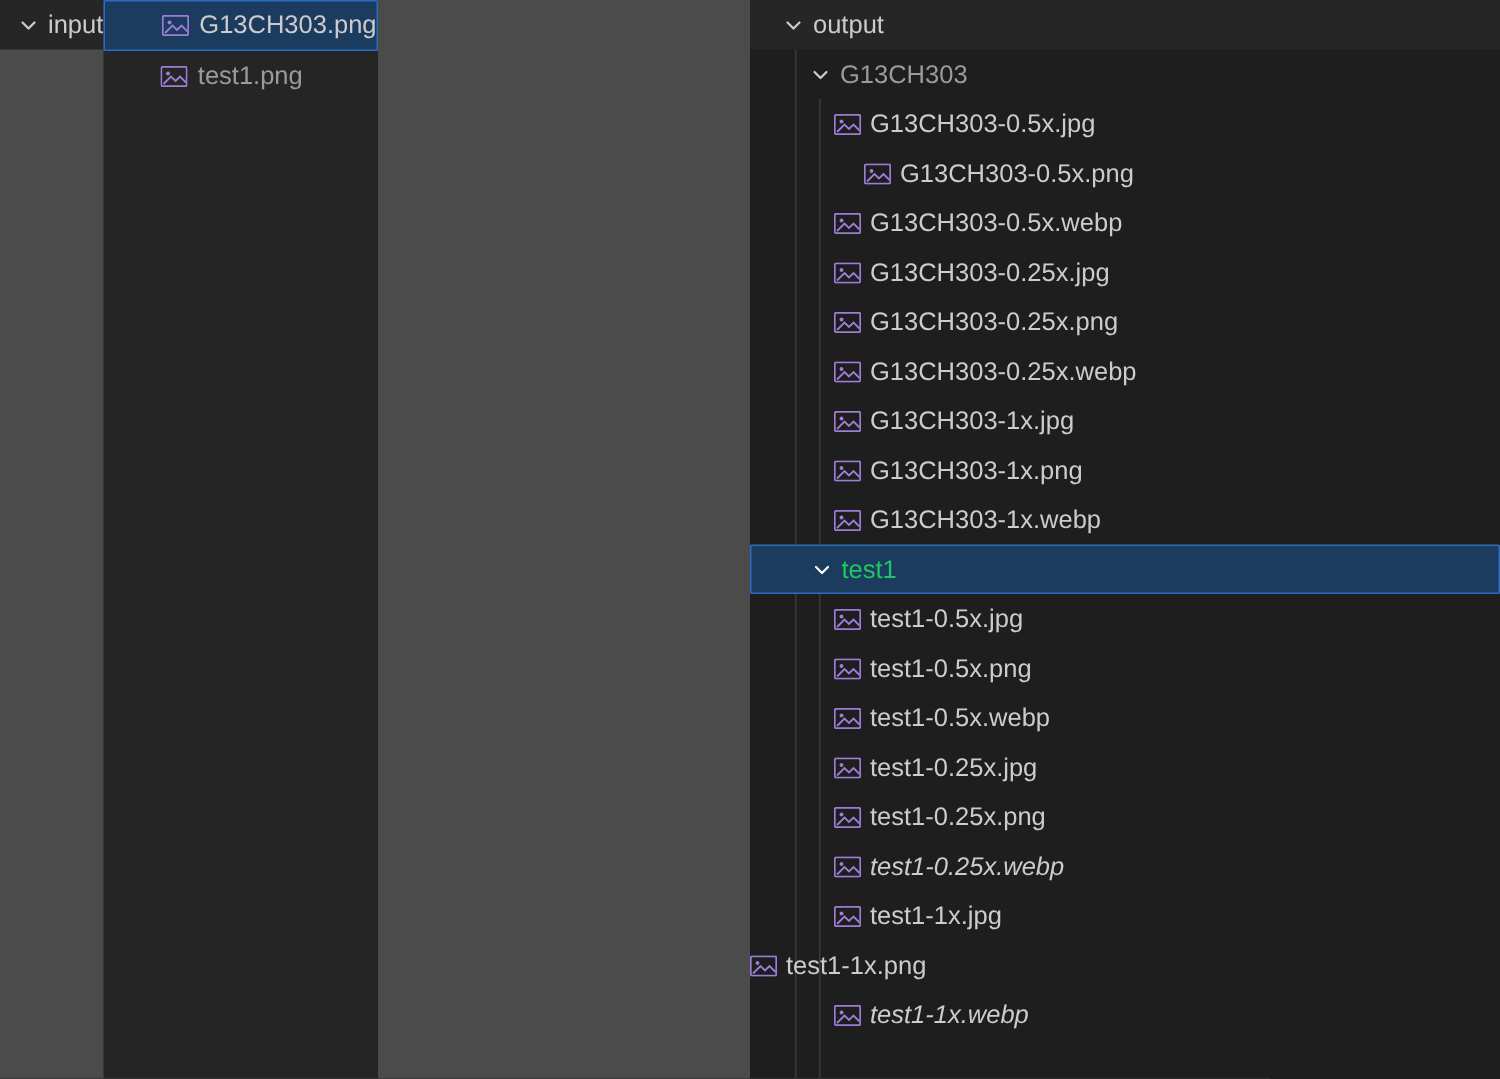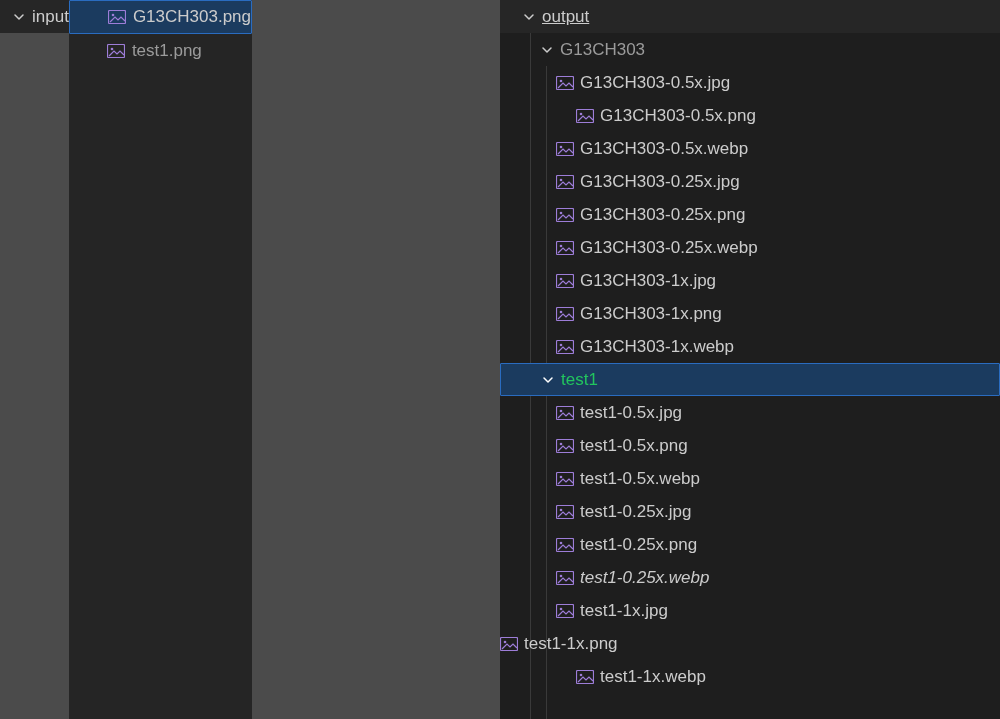--- a/index.html
+++ b/index.html
@@ -22,21 +22,20 @@
     }
     .panel-right {
       width: 500px;
       height: 100%;
       background: #1e1e1e;
       display: flex;
       flex-direction: column;
     }
     .header-dark {
       background: #262626;
-      text-decoration: underline;
     }
     .header-row {
       display: flex;
       align-items: center;
       height: 33px;
       padding-left: 12px;
       gap: 6px;
     }
     .header-left {
       background: #262626;
@@ -341,21 +340,21 @@
     <div class="item-row" style="">
       <span class="img-icon">
           <svg width="18" height="14" viewBox="0 0 18 14">
             <rect x="0.5" y="0.5" width="17" height="13" rx="1" fill="none" stroke="#9d7dd8" stroke-width="1.2"></rect>
             <circle cx="5" cy="5" r="1.3" fill="#9d7dd8"></circle>
             <path d="M2 12 L7 7 L10 10 L13 7 L17 11" stroke="#9d7dd8" stroke-width="1.2" fill="none"></path>
           </svg>
         </span>
       <span class="file-label item-label">test1-1x.png</span>
     </div>
-    <div class="item-row" style="padding-left:76px;">
+    <div class="item-row" style="padding-left:56px;font-style:italic;">
       <span class="img-icon">
           <svg width="18" height="14" viewBox="0 0 18 14">
             <rect x="0.5" y="0.5" width="17" height="13" rx="1" fill="none" stroke="#9d7dd8" stroke-width="1.2"></rect>
             <circle cx="5" cy="5" r="1.3" fill="#9d7dd8"></circle>
             <path d="M2 12 L7 7 L10 10 L13 7 L17 11" stroke="#9d7dd8" stroke-width="1.2" fill="none"></path>
           </svg>
         </span>
       <span class="file-label item-label">test1-1x.webp</span>
     </div>
 

